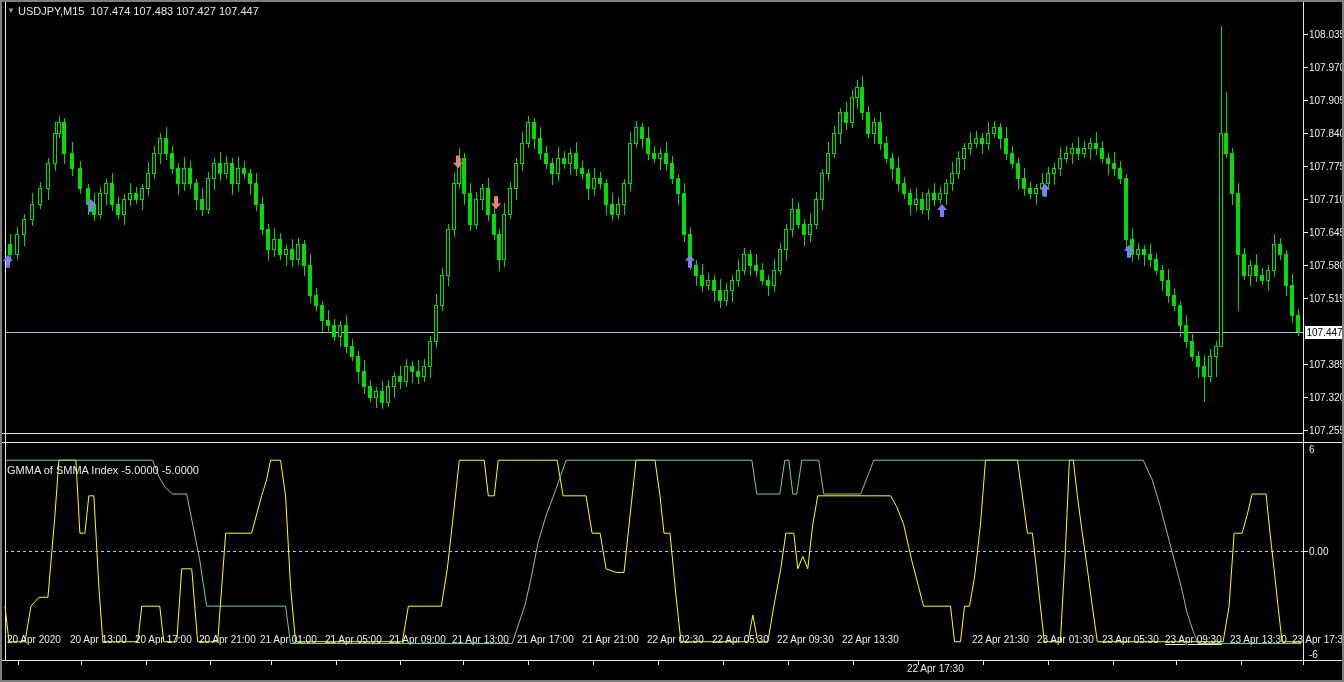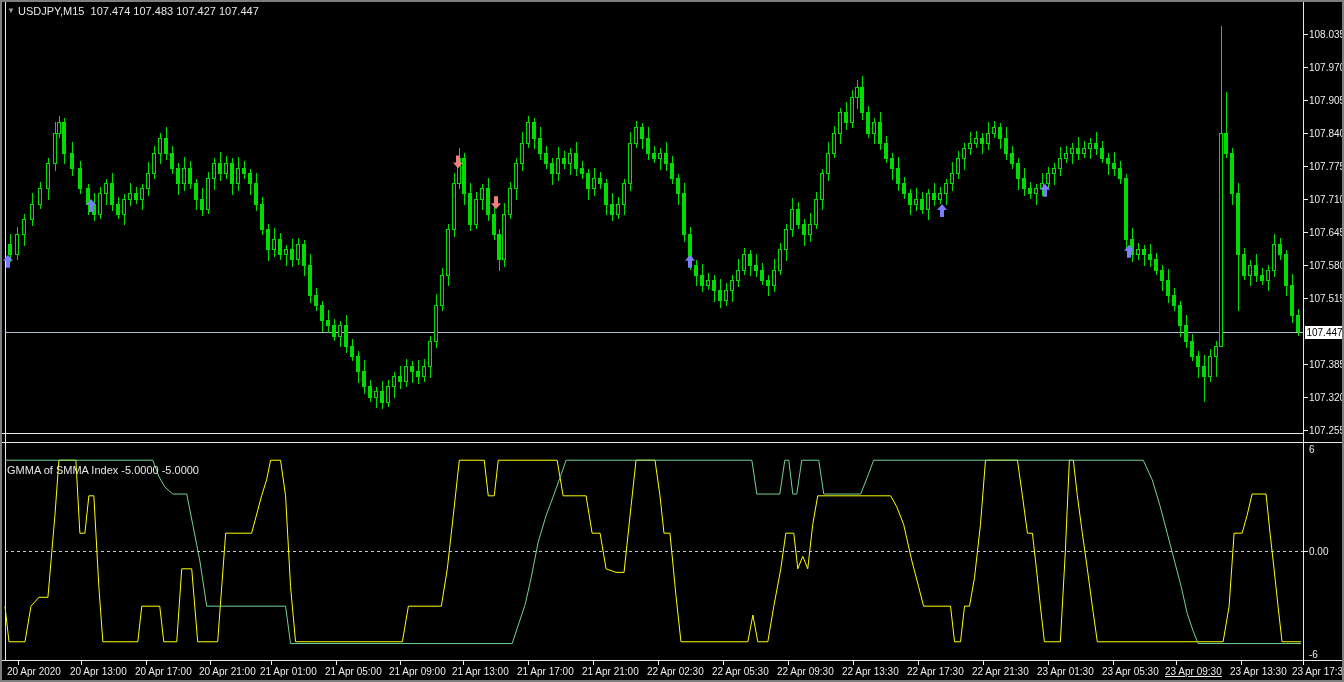--- a/index.html
+++ b/index.html
@@ -5,21 +5,21 @@
   html,body{margin:0;padding:0;background:#222;}
   #win{position:relative;width:1344px;height:682px;background:#000;
        border:2px solid #7e7e7e;box-sizing:border-box;overflow:hidden;
        font-family:"Liberation Sans",sans-serif;}
   #gfx{position:absolute;left:0;top:0;width:1340px;height:678px;}
   .lbl{position:absolute;color:#ececec;font-size:10px;line-height:11px;white-space:pre;}
   #chart-title{left:16px;top:4px;color:#e8e8e8;font-size:11px;}
   #title-caret{position:absolute;left:5px;top:3px;color:#9a9a9a;font-size:8px;}
   #ind-title{left:5px;top:463px;color:#e8e8e8;font-size:11px;}
   .price-lbl{left:1307px;width:36px;text-align:left;}
-  .time-lbl{top:664px;}
+  .time-lbl{top:632px;}
   #cur-price-box{position:absolute;left:1303px;width:39px;height:13px;background:#ffffff;
        color:#000;font-size:10px;line-height:13px;text-align:center;}
   .axis-area{position:absolute;background:transparent;}
 </style>
 </head>
 <body>
 
 <div id="win">
   <svg id="gfx" viewBox="0 0 1340 678">
       <line x1="3" y1="0" x2="3" y2="658" stroke="#e8e8e8" stroke-width="1" shape-rendering="crispEdges"></line>
@@ -534,21 +534,21 @@
     <span class="lbl time-lbl" style="left: 258px;">21 Apr 01:00</span>
     <span class="lbl time-lbl" style="left: 323px;">21 Apr 05:00</span>
     <span class="lbl time-lbl" style="left: 387px;">21 Apr 09:00</span>
     <span class="lbl time-lbl" style="left: 450px;">21 Apr 13:00</span>
     <span class="lbl time-lbl" style="left: 515px;">21 Apr 17:00</span>
     <span class="lbl time-lbl" style="left: 580px;">21 Apr 21:00</span>
     <span class="lbl time-lbl" style="left: 645px;">22 Apr 02:30</span>
     <span class="lbl time-lbl" style="left: 710px;">22 Apr 05:30</span>
     <span class="lbl time-lbl" style="left: 775px;">22 Apr 09:30</span>
     <span class="lbl time-lbl" style="left: 840px;">22 Apr 13:30</span>
-    <span class="lbl time-lbl" style="left: 905px;">22 Apr 17:30</span>
+    <span class="lbl time-lbl" style="left: 905px; margin-top: 29px;">22 Apr 17:30</span>
     <span class="lbl time-lbl" style="left: 970px;">22 Apr 21:30</span>
     <span class="lbl time-lbl" style="left: 1035px;">23 Apr 01:30</span>
     <span class="lbl time-lbl" style="left: 1100px;">23 Apr 05:30</span>
     <span class="lbl time-lbl" style="left: 1163px; text-decoration: underline;">23 Apr 09:30</span>
     <span class="lbl time-lbl" style="left: 1228px;">23 Apr 13:30</span>
     <span class="lbl time-lbl" style="left: 1290px;">23 Apr 17:30</span>
     <span class="lbl" style="left: 1307px; top: 442.04px;">6</span>
     <span class="lbl" style="left: 1307px; top: 543.5px;">0.00</span>
     <span class="lbl" style="left: 1307px; top: 646.74px;">-6</span>
   </div>

